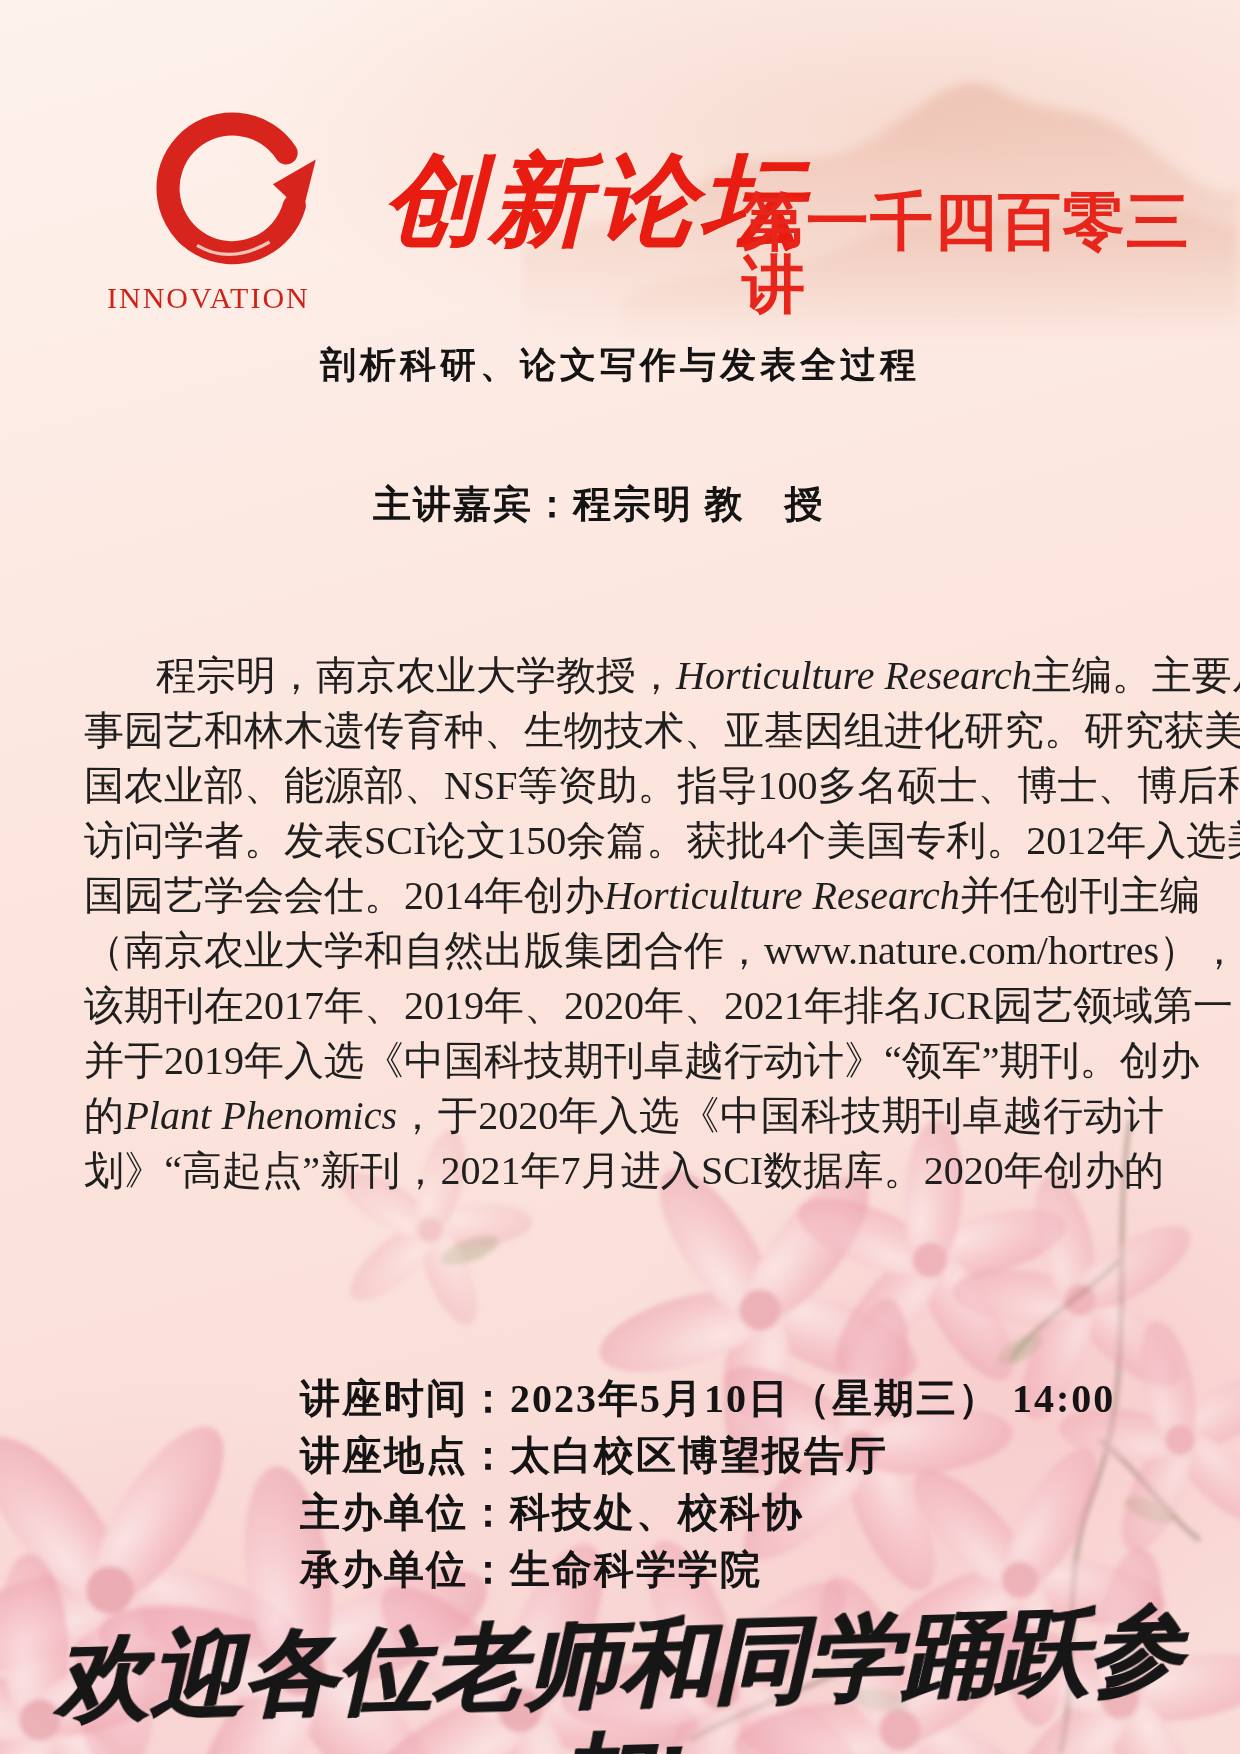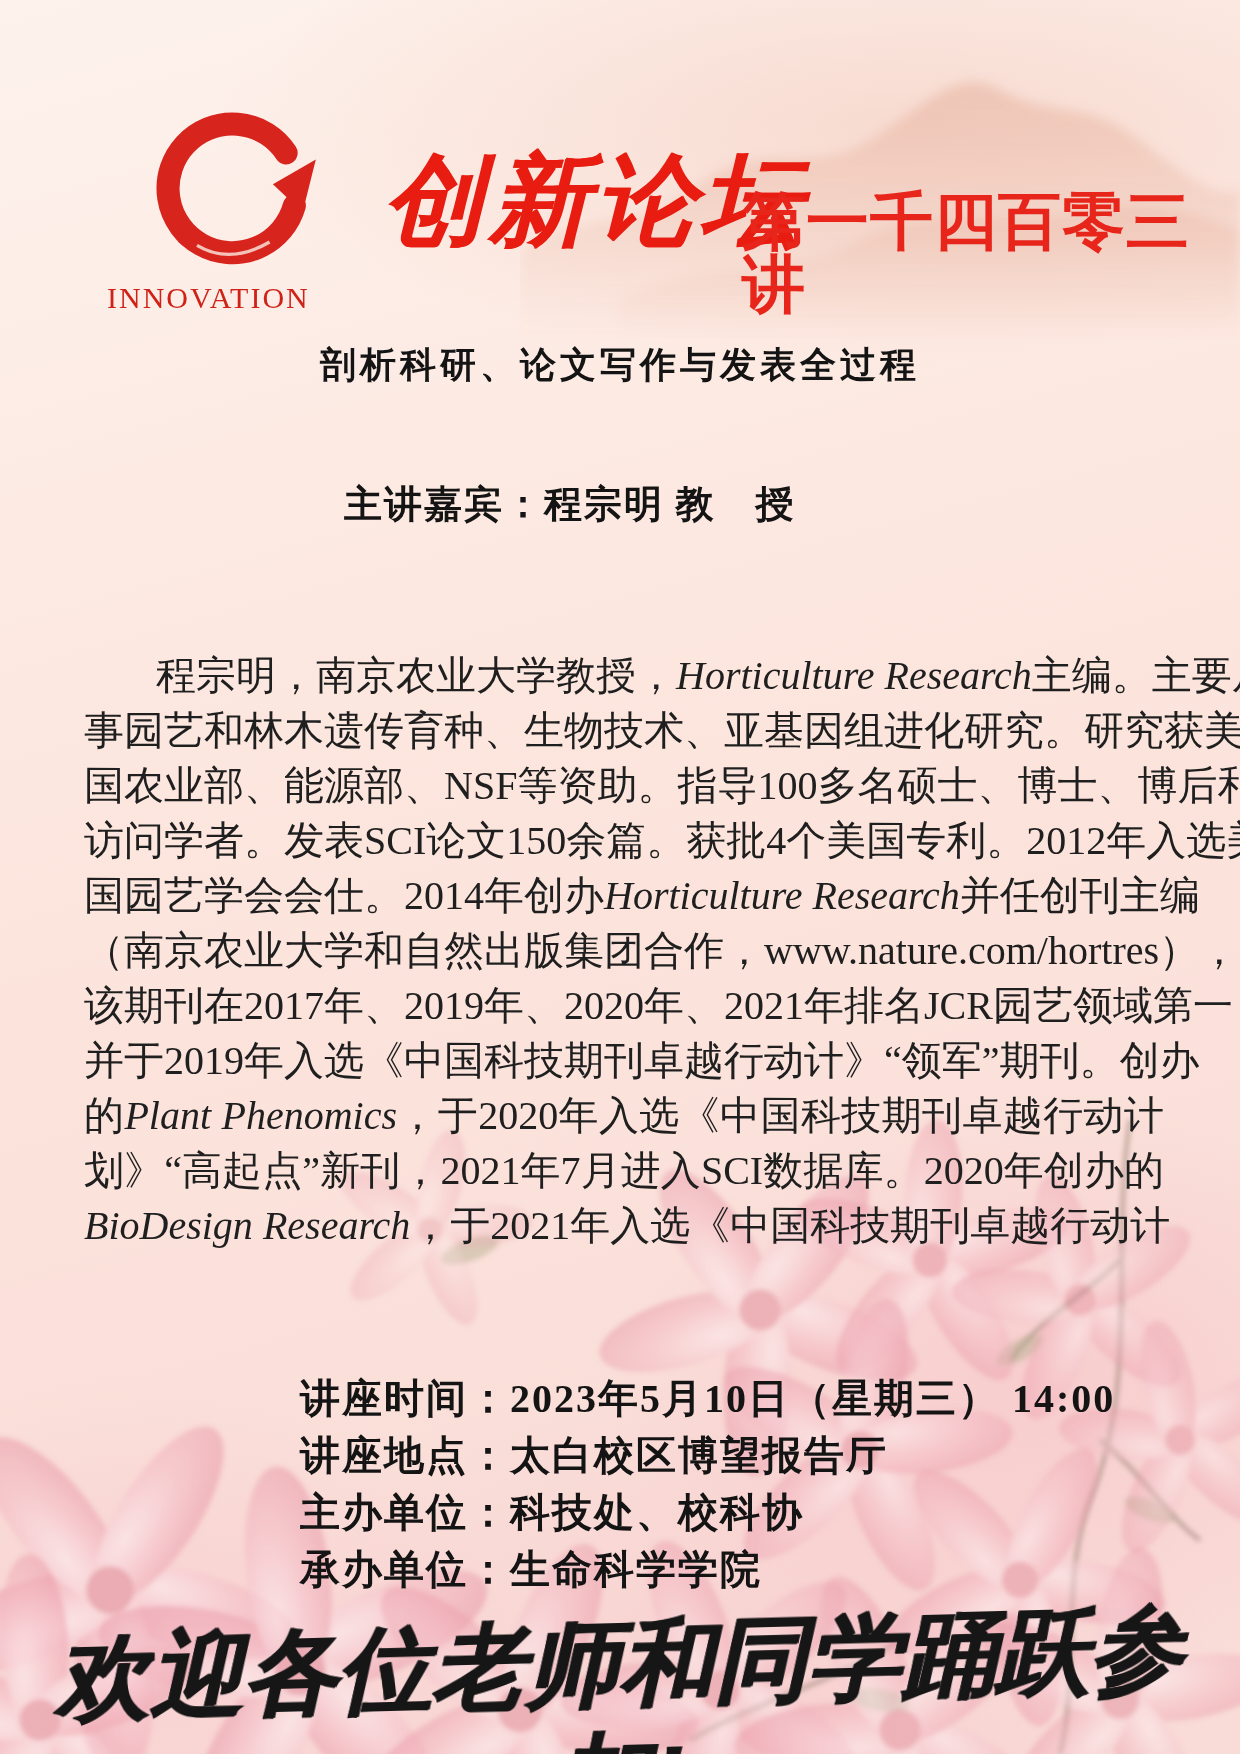--- a/index.html
+++ b/index.html
@@ -43,21 +43,21 @@
   }
 
   
   .lecture-title{
     left:0;top:341px;width:100%;
     text-align:center;
     font-size:36px;font-weight:700;color:#141414;
     letter-spacing:4px;
   }
   .speakers{
-    left:344px;top:478px;
+    left:373px;top:478px;
     font-size:38px;font-weight:700;color:#141414;
     line-height:53px;letter-spacing:2px;
   }
 
   
   .bio{
     left:84px;top:648px;width:1080px;
     font-size:40px;color:#1f1f1f;
   }
   .bio-line{
@@ -187,21 +187,20 @@
       <div class="bio-line first">程宗明，南京农业大学教授，<i>Horticulture</i> <i>Research</i>主编。主要从</div>
       <div class="bio-line">事园艺和林木遗传育种、生物技术、亚基因组进化研究。研究获美</div>
       <div class="bio-line">国农业部、能源部、NSF等资助。指导100多名硕士、博士、博后和</div>
       <div class="bio-line">访问学者。发表SCI论文150余篇。获批4个美国专利。2012年入选美</div>
       <div class="bio-line">国园艺学会会仕。2014年创办<i>Horticulture</i> <i>Research</i>并任创刊主编</div>
       <div class="bio-line">（南京农业大学和自然出版集团合作，www.nature.com/hortres），</div>
       <div class="bio-line">该期刊在2017年、2019年、2020年、2021年排名JCR园艺领域第一，</div>
       <div class="bio-line">并于2019年入选《中国科技期刊卓越行动计》“领军”期刊。创办</div>
       <div class="bio-line">的<i>Plant</i> <i>Phenomics</i>，于2020年入选《中国科技期刊卓越行动计</div>
       <div class="bio-line">划》“高起点”新刊，2021年7月进入SCI数据库。2020年创办的</div>
-      <div class="bio-line"><i>BioDesign</i> <i>Research</i>，于2021年入选《中国科技期刊卓越行动计</div>
     </div>
 
   <div class="layer event-info">
       <div class="info-line first">讲座时间：2023年5月10日（星期三）  14:00</div>
       <div class="info-line">讲座地点：太白校区博望报告厅</div>
       <div class="info-line">主办单位：科技处、校科协</div>
       <div class="info-line last">承办单位：生命科学学院</div>
     </div>
 
   <div class="layer welcome-banner">欢迎各位老师和同学踊跃参加!</div>

